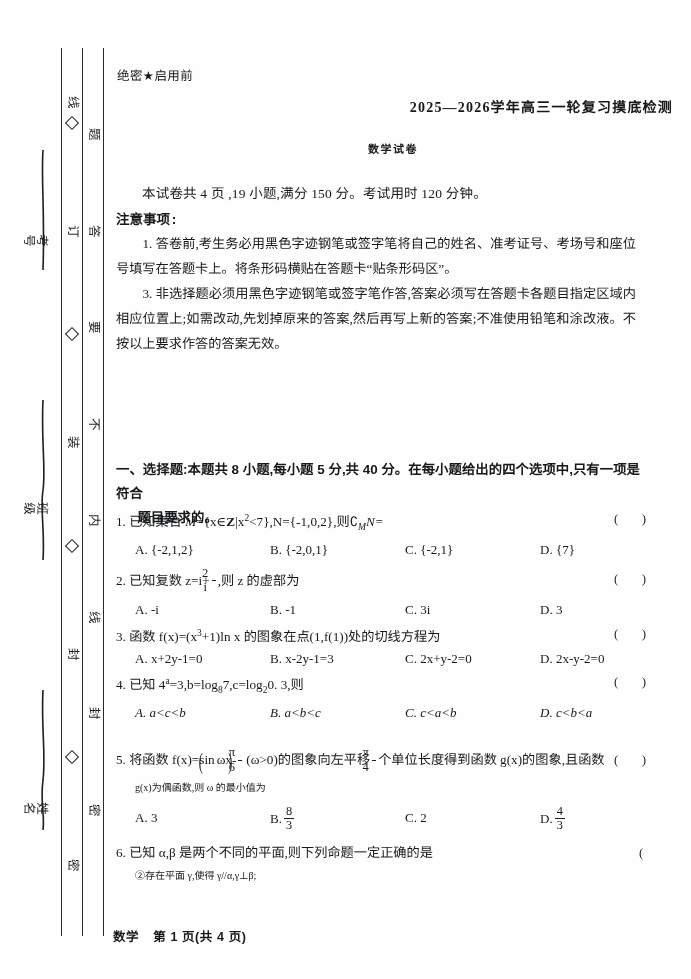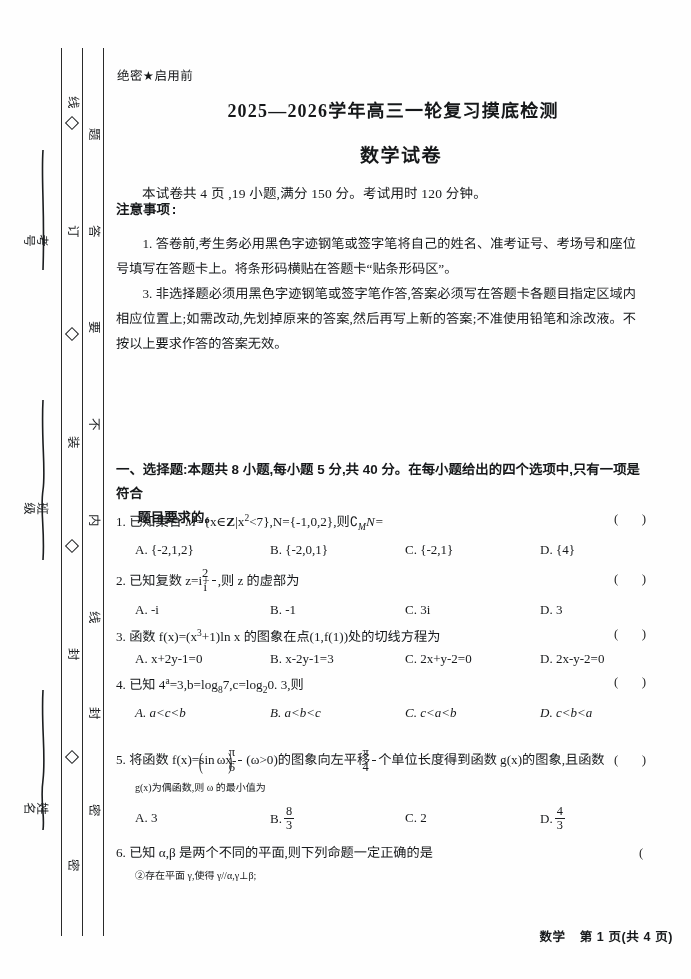--- a/index.html
+++ b/index.html
@@ -112,51 +112,51 @@
     font-family: "Liberation Sans", "DejaVu Sans", sans-serif;
     font-size: 12.5px;
     letter-spacing: .4px;
   }
 
   .title {
     position: absolute;
     left: 0;
     top: 96px;
     width: 560px;
-    text-align: center;
+    text-align: right;
     font-family: "Liberation Serif", "DejaVu Serif", serif;
     font-weight: 700;
-    font-size: 18px;
+    font-size: 14px;
     letter-spacing: 1.2px;
   }
 
   .subject {
     position: absolute;
-    left: 8px;
+    left: 0;
     top: 140px;
     width: 560px;
     text-align: center;
     font-family: "Liberation Sans", "DejaVu Sans", sans-serif;
     font-weight: 700;
-    font-size: 19px;
+    font-size: 11px;
     letter-spacing: 1.5px;
   }
 
   .meta-line {
     position: absolute;
     left: 29px;
     top: 182px;
     font-size: 13.5px;
     letter-spacing: .2px;
   }
 
   .notice-head {
     position: absolute;
     left: 3px;
-    top: 198px;
+    top: 208px;
     font-family: Liberation Mono, monospace;
     font-weight: 700;
     font-size: 13.5px;
   }
 
   .notice {
     position: absolute;
     left: 3px;
     top: 231px;
     width: 520px;
@@ -242,21 +242,21 @@
     font-size: .92em;
     margin: 0 1px;
     vertical-align: -0.05em;
   }
 
   .footer {
     position: absolute;
     left: 0;
     top: 926px;
     width: 560px;
-    text-align: right;
+    text-align: left;
     font-family: "Liberation Sans", "DejaVu Sans", sans-serif;
     font-weight: 700;
     font-size: 12.5px;
     letter-spacing: .6px;
   }
   .footer .gap { display: inline-block; width: 14px; }
 </style>
 </head>
 <body>
 
@@ -344,21 +344,21 @@
       <div class="q">
         <div class="q-stem">
           <span>1.</span>
           <span>已知集合 </span><span class="it">M</span>=<span>{x∈</span><span class="bb">Z</span><span>|x</span><sup>2</sup><span>&lt;7}</span><span>,N={-1,0,2}</span><span>,则</span><span>∁</span><sub class="it">M</sub><span class="it">N=</span>
           <span class="paren" style="top:0">( )</span>
         </div>
         <div class="q-opts">
           <span class="opt">A. {-2,1,2}</span>
           <span class="opt">B. {-2,0,1}</span>
           <span class="opt">C. {-2,1}</span>
-          <span class="opt">D. {4}</span>
+          <span class="opt">D. {7}</span>
         </div>
       </div>
 
       <div class="q" style="margin-top:9px">
         <div class="q-stem">
           <span>2.</span>
           <span>已知复数 z=i+</span><span class="frac"><span class="num">2</span><span class="den">i</span></span><span>,则 z 的虚部为</span>
           <span class="paren" style="top:0">( )</span>
         </div>
         <div class="q-opts" style="margin-top:7px">

